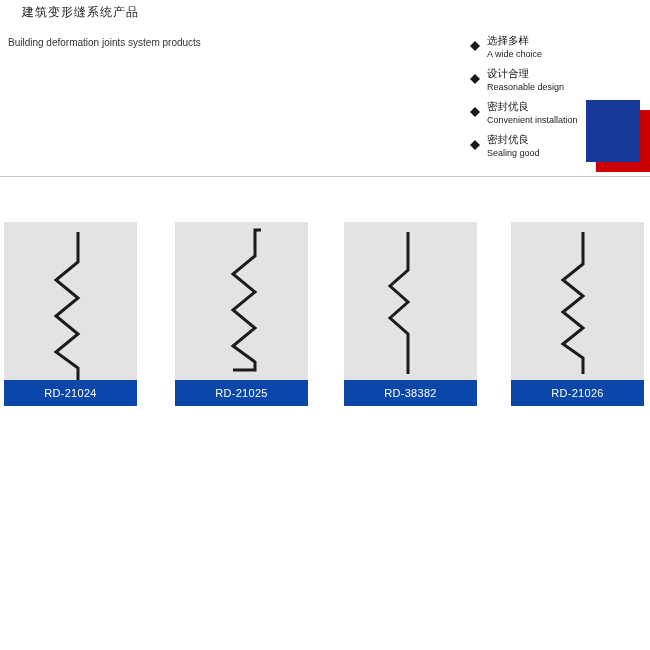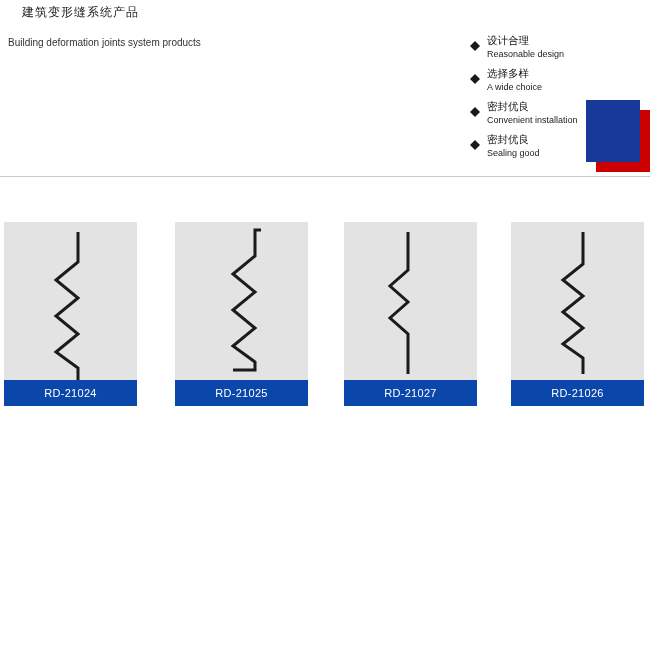--- a/index.html
+++ b/index.html
@@ -148,30 +148,30 @@
 <body>
 
 <div class="page">
 
   <div class="title-cn">建筑变形缝系统产品</div>
   <div class="title-en">Building deformation joints system products</div>
 
   <div class="features">
     <div class="feature">
       <span class="diamond"></span>
+      <span class="cn">选择多样</span>
+      <span class="en">A wide choice</span>
+    </div>
+    <div class="feature">
+      <span class="diamond"></span>
       <span class="cn">设计合理</span>
       <span class="en">Reasonable design</span>
     </div>
     <div class="feature">
       <span class="diamond"></span>
-      <span class="cn">选择多样</span>
-      <span class="en">A wide choice</span>
-    </div>
-    <div class="feature">
-      <span class="diamond"></span>
       <span class="cn">密封优良</span>
       <span class="en">Convenient installation</span>
     </div>
     <div class="feature">
       <span class="diamond"></span>
       <span class="cn">密封优良</span>
       <span class="en">Sealing good</span>
     </div>
   </div>
 
@@ -201,21 +201,21 @@
         </div>
         <div class="card-label">RD-21025</div>
       </div>
 
       <div class="card" style="left:344px;">
         <div class="card-img">
           <svg viewBox="0 0 133 158" xmlns="http://www.w3.org/2000/svg">
             <polyline points="64,10 64,48 46,64 64,80 46,96 64,112 64,152" fill="none" stroke="#1b1b1b" stroke-width="3"></polyline>
           </svg>
         </div>
-        <div class="card-label">RD-21027</div>
+        <div class="card-label">RD-38382</div>
       </div>
 
       <div class="card" style="left:511px;border-radius:28px;">
         <div class="card-img">
           <svg viewBox="0 0 133 158" xmlns="http://www.w3.org/2000/svg">
             <polyline points="72,10 72,42 52,58 72,74 52,90 72,106 52,122 72,136 72,152" fill="none" stroke="#1b1b1b" stroke-width="3"></polyline>
           </svg>
         </div>
         <div class="card-label">RD-21026</div>
       </div>

